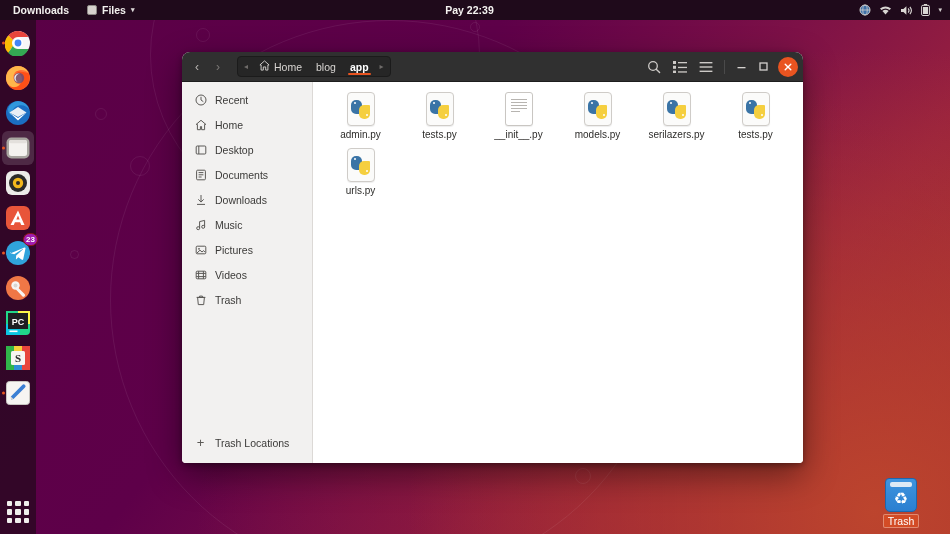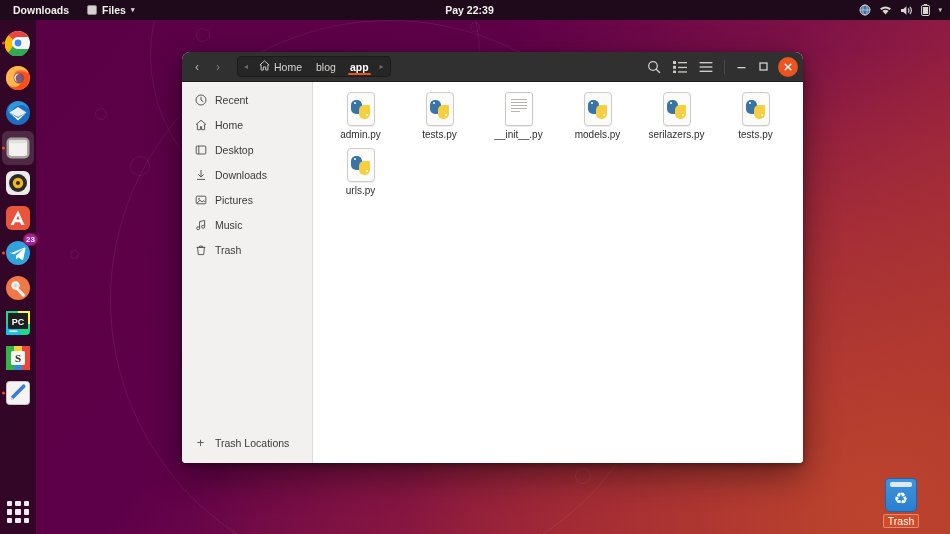--- a/index.html
+++ b/index.html
@@ -513,53 +513,76 @@
       <div class="side-item">
         <span class="side-ico">
           <svg width="12" height="12" viewBox="0 0 12 12">
               <rect x="1.2" y="2" width="9.6" height="8" rx="1" fill="none" stroke="#5b5956" stroke-width="1"></rect>
               <line x1="3.8" y1="2" x2="3.8" y2="10" stroke="#5b5956" stroke-width="1"></line>
             </svg>
         </span>
         <span>Desktop</span>
       </div>
 
+      <div class="side-item">
+        <span class="side-ico">
+          <svg width="12" height="12" viewBox="0 0 12 12">
+              <rect x="1.6" y="1.2" width="8.8" height="9.6" rx="1" fill="none" stroke="#5b5956" stroke-width="1"></rect>
+              <line x1="3.6" y1="3.6" x2="8.4" y2="3.6" stroke="#5b5956" stroke-width="1"></line>
+              <line x1="3.6" y1="5.8" x2="8.4" y2="5.8" stroke="#5b5956" stroke-width="1"></line>
+              <line x1="3.6" y1="8" x2="6.6" y2="8" stroke="#5b5956" stroke-width="1"></line>
+            </svg>
+        </span>
+        <span>Documents</span>
+      </div>
 
       <div class="side-item">
         <span class="side-ico">
           <svg width="12" height="12" viewBox="0 0 12 12">
               <path d="M6 1.4v6.2M3.6 5.6 6 8.1l2.4-2.5" fill="none" stroke="#5b5956" stroke-width="1" stroke-linecap="round" stroke-linejoin="round"></path>
               <line x1="2" y1="10.4" x2="10" y2="10.4" stroke="#5b5956" stroke-width="1"></line>
             </svg>
         </span>
         <span>Downloads</span>
+      </div>
+
+      <div class="side-item">
+        <span class="side-ico">
+          <svg width="12" height="12" viewBox="0 0 12 12">
+              <path d="M4.6 9V2.6l5-1.2V7.6" fill="none" stroke="#5b5956" stroke-width="1" stroke-linejoin="round"></path>
+              <circle cx="3.2" cy="9.2" r="1.5" fill="none" stroke="#5b5956" stroke-width="1"></circle>
+              <circle cx="8.2" cy="7.8" r="1.5" fill="none" stroke="#5b5956" stroke-width="1"></circle>
+            </svg>
+        </span>
+        <span>Music</span>
       </div>
 
       <div class="side-item">
         <span class="side-ico">
           <svg width="12" height="12" viewBox="0 0 12 12">
               <rect x="1.2" y="2.2" width="9.6" height="7.6" rx="1" fill="none" stroke="#5b5956" stroke-width="1"></rect>
               <circle cx="4" cy="4.8" r="0.9" fill="#5b5956"></circle>
               <path d="M2 9 5 6.2l2 1.8 1.6-1.4L10 8.2" fill="none" stroke="#5b5956" stroke-width="1" stroke-linejoin="round"></path>
             </svg>
         </span>
         <span>Pictures</span>
       </div>
 
       <div class="side-item">
         <span class="side-ico">
           <svg width="12" height="12" viewBox="0 0 12 12">
-              <path d="M4.6 9V2.6l5-1.2V7.6" fill="none" stroke="#5b5956" stroke-width="1" stroke-linejoin="round"></path>
-              <circle cx="3.2" cy="9.2" r="1.5" fill="none" stroke="#5b5956" stroke-width="1"></circle>
-              <circle cx="8.2" cy="7.8" r="1.5" fill="none" stroke="#5b5956" stroke-width="1"></circle>
-            </svg>
-        </span>
-        <span>Music</span>
-      </div>
-
+              <rect x="1.2" y="2.2" width="9.6" height="7.6" rx="1" fill="none" stroke="#5b5956" stroke-width="1"></rect>
+              <line x1="1.2" y1="4.4" x2="10.8" y2="4.4" stroke="#5b5956" stroke-width="1"></line>
+              <line x1="1.2" y1="7.6" x2="10.8" y2="7.6" stroke="#5b5956" stroke-width="1"></line>
+              <line x1="3.6" y1="2.2" x2="3.6" y2="9.8" stroke="#5b5956" stroke-width="1"></line>
+              <line x1="8.4" y1="2.2" x2="8.4" y2="9.8" stroke="#5b5956" stroke-width="1"></line>
+            </svg>
+        </span>
+        <span>Videos</span>
+      </div>
 
       <div class="side-item">
         <span class="side-ico">
           <svg width="12" height="12" viewBox="0 0 12 12">
               <path d="M2.6 3.4h6.8l-.7 7.2H3.3z" fill="none" stroke="#5b5956" stroke-width="1" stroke-linejoin="round"></path>
               <line x1="1.6" y1="3.4" x2="10.4" y2="3.4" stroke="#5b5956" stroke-width="1"></line>
               <path d="M4.6 3.4V2.1h2.8v1.3" fill="none" stroke="#5b5956" stroke-width="1"></path>
             </svg>
         </span>
         <span>Trash</span>

